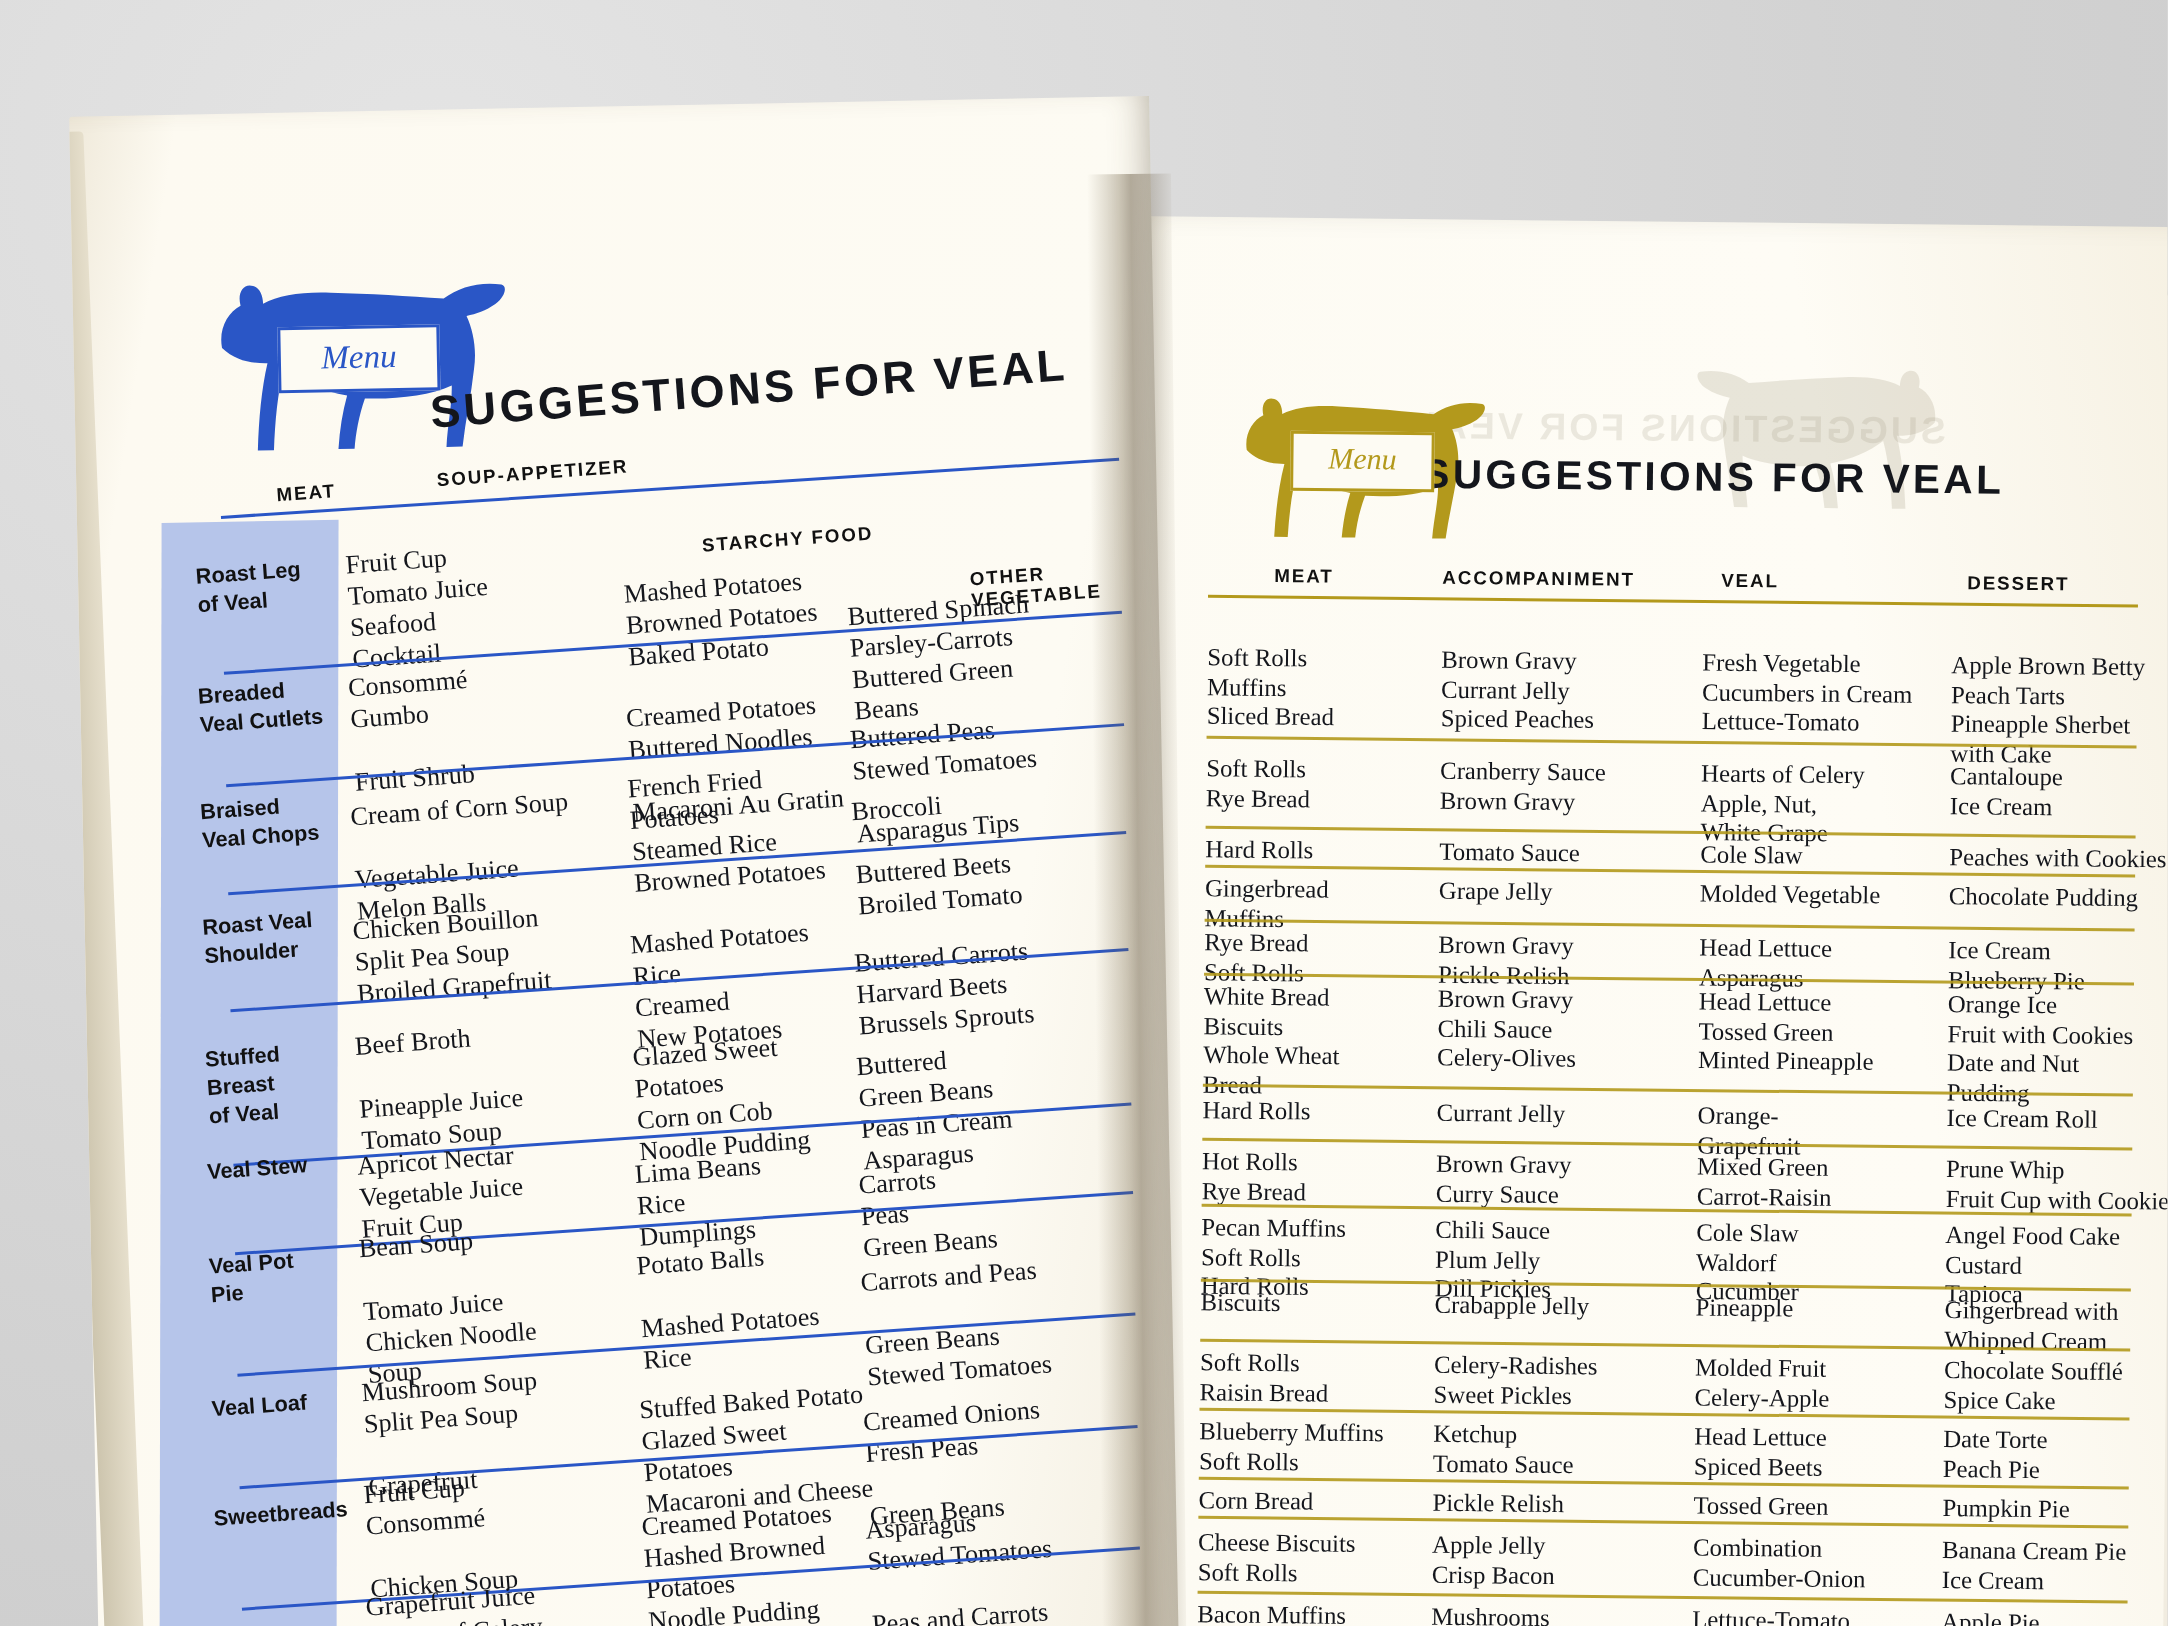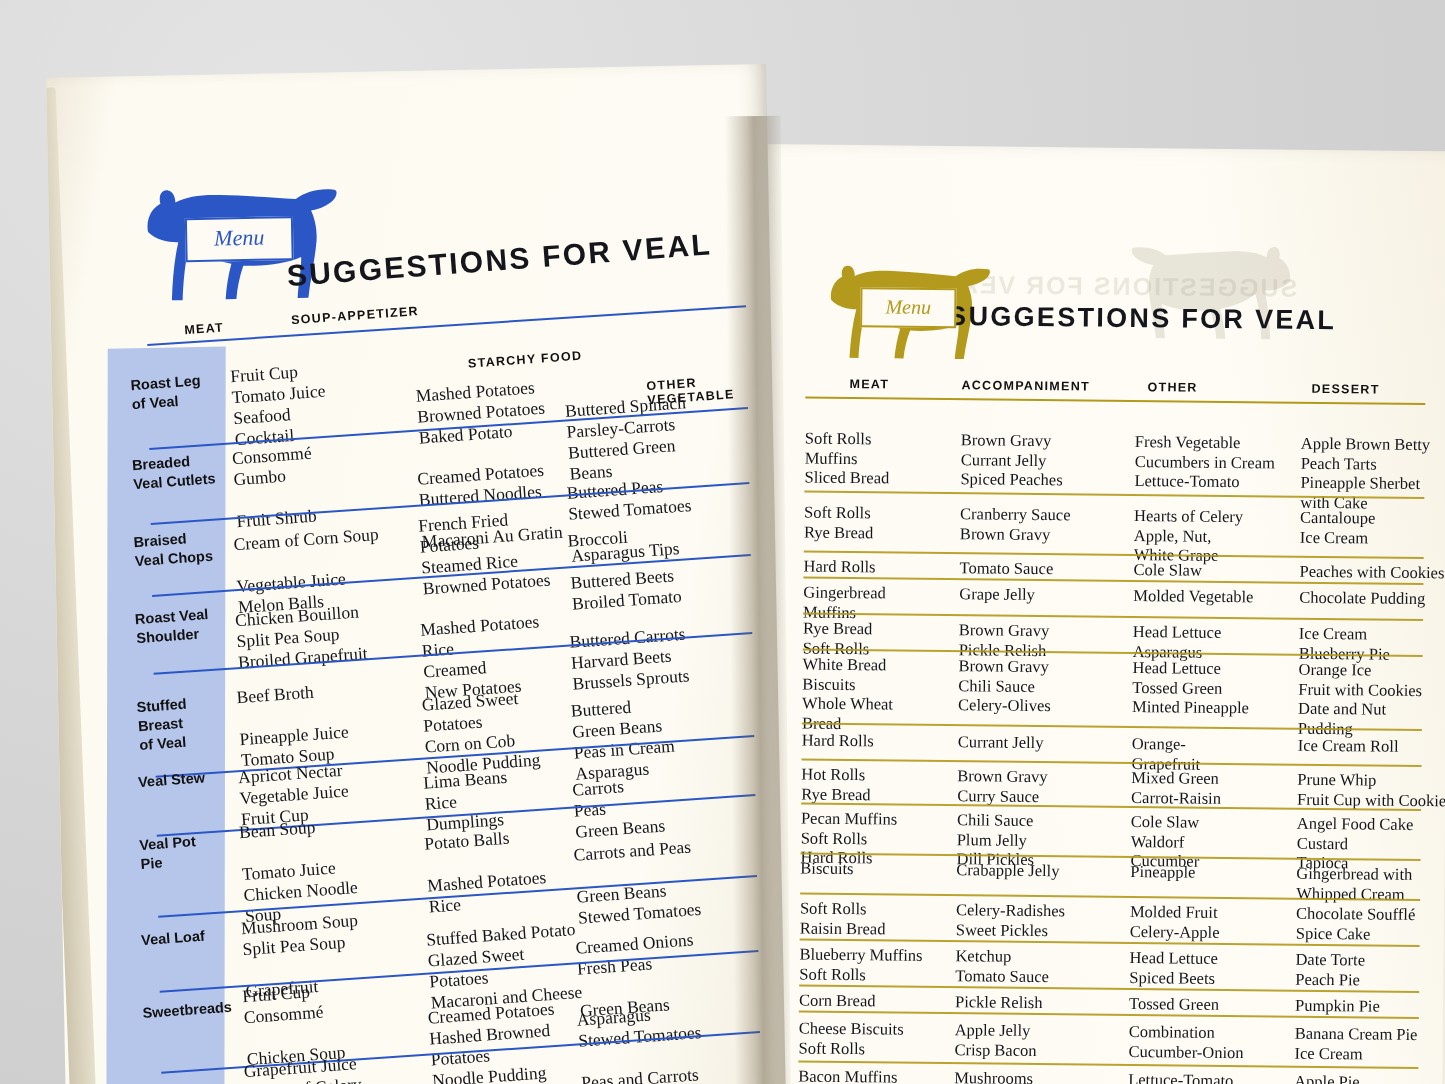--- a/index.html
+++ b/index.html
@@ -174,21 +174,21 @@
             <path fill="#8a7f60" d="M12,48 C10,36 16,26 24,22 C22,14 26,8 32,10 C36,11 38,16 38,21 C48,16 62,14 80,15 C104,16 128,18 150,20 C160,13 172,10 186,12 C190,13 188,20 182,24 C176,28 170,30 164,31 C168,40 170,52 168,64 C166,80 162,96 160,112 L150,112 C151,98 154,86 154,74 C140,80 120,82 100,81 C96,92 94,102 93,112 L83,112 C84,100 86,89 89,79 C74,76 60,70 50,62 C46,76 44,94 43,112 L33,112 C34,92 36,74 40,58 C30,58 20,56 12,48 Z"></path>
           </svg></div>
         <div class="ghost-text" style="left: 190px; top: 124px; font-size: 25px; letter-spacing: 2px; transform: scaleX(-1); opacity: 0.5;">SUGGESTIONS FOR VEAL</div>
         <div class="cow-logo" style="left: 70px; top: 110px; width: 180px; height: 112px;"><svg width="180" height="112" viewBox="0 0 200 120">
             <path fill="#b3991c" d="M12,48 C10,36 16,26 24,22 C22,14 26,8 32,10 C36,11 38,16 38,21 C48,16 62,14 80,15 C104,16 128,18 150,20 C160,13 172,10 186,12 C190,13 188,20 182,24 C176,28 170,30 164,31 C168,40 170,52 168,64 C166,80 162,96 160,112 L150,112 C151,98 154,86 154,74 C140,80 120,82 100,81 C96,92 94,102 93,112 L83,112 C84,100 86,89 89,79 C74,76 60,70 50,62 C46,76 44,94 43,112 L33,112 C34,92 36,74 40,58 C30,58 20,56 12,48 Z"></path>
           </svg></div>
         <div class="menu-badge" style="left: 110px; top: 142px; width: 92px; height: 36px; border: 2px solid rgb(179, 153, 28); color: rgb(179, 153, 28); line-height: 34px; font-size: 20px; z-index: 3;">Menu</div>
         <div class="head-title" style="left: 198px; top: 155px; font-size: 27px; color: rgb(20, 22, 28);">SUGGESTIONS FOR VEAL</div>
         <div class="colhead" style="left: 100px; top: 232px;">MEAT</div>
         <div class="colhead" style="left: 212px; top: 232px;">ACCOMPANIMENT</div>
-        <div class="colhead" style="left: 398px; top: 232px;">OTHER</div>
+        <div class="colhead" style="left: 398px; top: 232px;">VEAL</div>
         <div class="colhead" style="left: 562px; top: 232px;">DESSERT</div>
         <div class="rule grule" style="left: 56px; top: 252px; width: 620px; background: rgb(179, 153, 28);"></div>
         <div class="cell" style="left: 56px; top: 284px; width: 150px; font-size: 16.5px; line-height: 19.5px;">Soft Rolls
 Muffins
 Sliced Bread</div>
         <div class="cell" style="left: 212px; top: 284px; width: 168px; font-size: 16.5px; line-height: 19.5px;">Brown Gravy
 Currant Jelly
 Spiced Peaches</div>
         <div class="cell" style="left: 386px; top: 284px; width: 160px; font-size: 16.5px; line-height: 19.5px;">Fresh Vegetable
 Cucumbers in Cream

